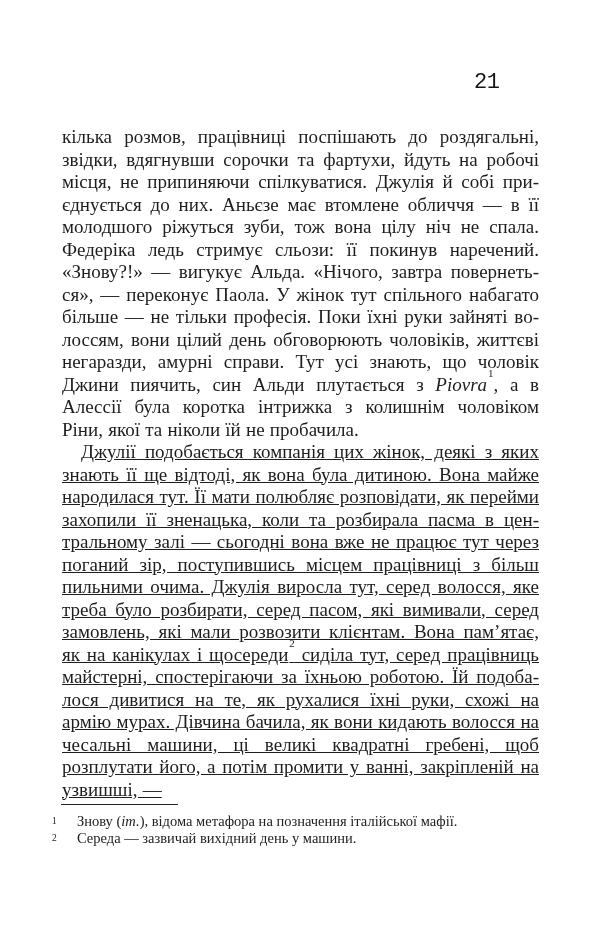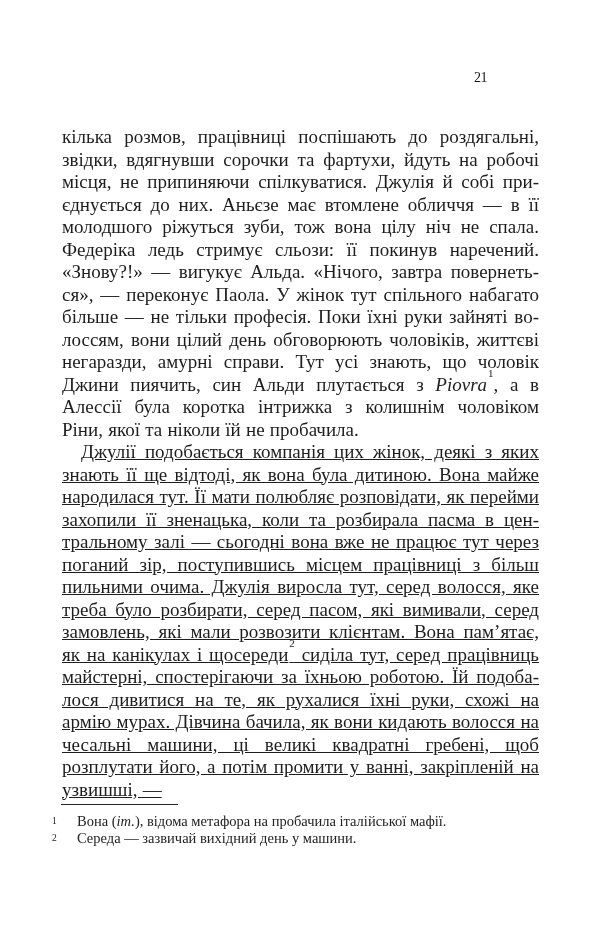--- a/index.html
+++ b/index.html
@@ -13,22 +13,22 @@
     height: 947px;
     background: #ffffff;
     font-family: "Liberation Serif", serif;
     color: #1e1e1e;
     overflow: hidden;
   }
   .page-number {
     position: absolute;
     top: 70px;
     left: 474px;
-    font-family: Liberation Serif, serif;
-    font-size: 14px;
+    font-family: Liberation Mono, monospace;
+    font-size: 22px;
     letter-spacing: -0.5px;
     color: #161616;
   }
   .text-block {
     position: absolute;
     left: 62px;
     top: 126px;
     width: 477px;
     font-size: 19px;
     line-height: 22.5px;
@@ -85,21 +85,21 @@
 
   <main class="text-block">
     <p class="para"><span>кілька розмов, працівниці поспішають до роздягальні, звідки, вдягнувши сорочки та фартухи, йдуть на робочі місця, не припиняючи спілкуватися. Джулія й собі при­єднується до них. Аньєзе має втомлене обличчя — в її молодшого ріжуться зуби, тож вона цілу ніч не спала. Федеріка ледь стримує сльози: її покинув наречений. «Знову?!» — вигукує Альда. «Нічого, завтра повернеть­ся», — переконує Паола. У жінок тут спільного набагато більше — не тільки професія. Поки їхні руки зайняті во­лоссям, вони цілий день обговорюють чоловіків, життєві негаразди, амурні справи. Тут усі знають, що чоловік Джини пиячить, син Альди плутається з </span><span class="italic">Piovra</span><sup class="fnref">1</sup><span>, а в Алес­сії була коротка інтрижка з колишнім чоловіком Ріни, якої та ніколи їй не пробачила.</span></p>
     <p class="para indented"><span>Джулії подобається компанія цих жінок, деякі з яких знають її ще відтоді, як вона була дитиною. Вона майже народилася тут. Її мати полюбляє розповідати, як перейми захопили її зненацька, коли та розбирала пасма в цен­тральному залі — сьогодні вона вже не працює тут через поганий зір, поступившись місцем працівниці з більш пильними очима. Джулія виросла тут, серед волосся, яке треба було розбирати, серед пасом, які вимивали, серед замовлень, які мали розвозити клієнтам. Вона пам’ятає, як на канікулах і щосереди</span><sup class="fnref">2</sup><span> сиділа тут, серед працівниць майстерні, спостерігаючи за їхньою роботою. Їй подоба­лося дивитися на те, як рухалися їхні руки, схожі на армію мурах. Дівчина бачила, як вони кидають волосся на чесаль­ні машини, ці великі квадратні гребені, щоб розплутати його, а потім промити у ванні, закріпленій на узвишші, —</span></p>
   </main>
 
   <footer class="footnotes">
     <div class="fn-rule"></div>
     <div class="footnote">
       <span class="fn-marker">1</span>
-      <span class="fn-text"><span>Вона (</span><span class="italic">іт.</span><span>), відома метафора на пробачила італійської мафії.</span></span>
+      <span class="fn-text"><span>Знову (</span><span class="italic">іт.</span><span>), відома метафора на позначення італійської мафії.</span></span>
     </div>
     <div class="footnote">
       <span class="fn-marker">2</span>
       <span class="fn-text">Середа — зазвичай вихідний день у машини.</span>
     </div>
   </footer>
 
 </div>
 
 </body></html>

